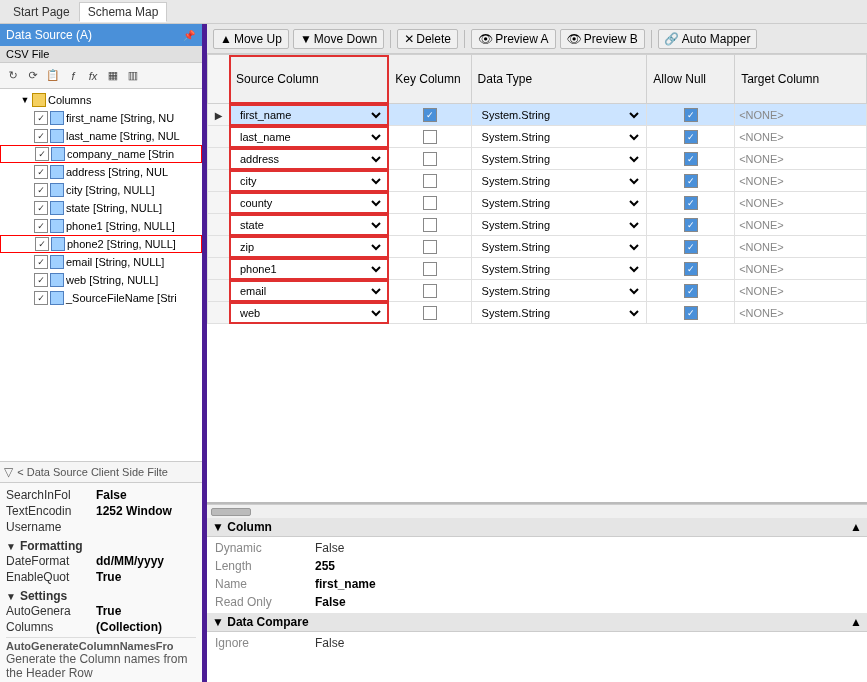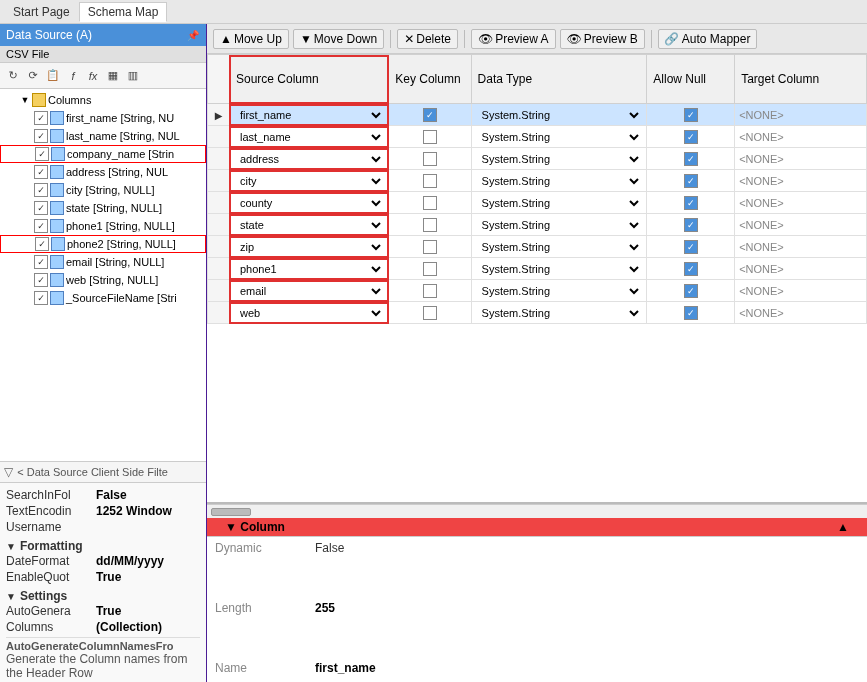--- a/index.html
+++ b/index.html
@@ -7,21 +7,21 @@
 
     
     .top-bar { display: flex; background: #e8e8e8; border-bottom: 1px solid #ccc; height: 24px; align-items: center; padding: 8px 4px; }
     .top-bar-tab { padding: 2px 8px; font-size: 12px; color: #333; cursor: pointer; border: 1px solid transparent; }
     .top-bar-tab.active { background: #fff; border: 1px solid #ccc; border-bottom: 1px solid #fff; }
 
     
     .main-container { display: flex; flex: 1; overflow: hidden; }
 
     
-    .left-panel { width: 207px; background: #fff; border-right: 1px solid #4c1d95; display: flex; flex-direction: column; overflow: hidden; }
+    .left-panel { width: 207px; background: #fff; border-right: 5px solid #4c1d95; display: flex; flex-direction: column; overflow: hidden; }
     .left-panel-header { background: #4a90d9; color: #fff; padding: 3px 6px; display: flex; align-items: center; justify-content: space-between; height: 22px; }
     .left-panel-subtitle { background: #e0e0e0; padding: 2px 6px; font-size: 11px; border-bottom: 1px solid #ccc; }
     .left-toolbar { display: flex; align-items: center; padding: 2px 4px; background: #f5f5f5; border-bottom: 1px solid #ccc; gap: 2px; height: 26px; }
     .toolbar-btn { width: 18px; height: 18px; display: flex; align-items: center; justify-content: center; border: 1px solid transparent; cursor: pointer; font-size: 11px; color: #444; background: transparent; }
     .tree-area { flex: 1; overflow-y: auto; overflow-x: auto; padding: 2px 0; }
     .tree-item { display: flex; align-items: center; padding: 1px 2px; cursor: pointer; white-space: nowrap; height: 18px; }
     .tree-indent { width: 16px; flex-shrink: 0; }
     .tree-expander { width: 14px; height: 14px; display: flex; align-items: center; justify-content: center; font-size: 9px; flex-shrink: 0; }
     .tree-checkbox { width: 14px; height: 14px; border: 1px solid #888; background: #fff; flex-shrink: 0; display: flex; align-items: center; justify-content: center; margin-right: 2px; }
     .tree-checkbox.checked::after { content: '✓'; font-size: 9px; color: #333; }
@@ -68,26 +68,26 @@
     .checkbox-cell { display: flex; align-items: center; justify-content: center; height: 100%; }
     .grid-checkbox { width: 14px; height: 14px; border: 1px solid #888; background: #fff; display: flex; align-items: center; justify-content: center; cursor: pointer; flex-shrink: 0; }
     .grid-checkbox.checked { background: #4a90d9; }
     .grid-checkbox.checked::after { content: '✓'; color: #fff; font-size: 9px; }
     .source-col-highlighted { outline: 2px solid #e03030; outline-offset: -2px; }
 
     
     .bottom-panel { background: #fff; border-top: 2px solid #bbb; display: flex; flex-direction: column; height: 180px; flex-shrink: 0; overflow: hidden; }
     .bottom-scrollbar { height: 14px; background: #f0f0f0; border-top: 1px solid #ccc; display: flex; align-items: center; padding: 0 4px; }
     .bottom-content { flex: 1; overflow-y: auto; display: flex; flex-direction: column; }
-    .section-header { background: #ef4444; padding: 2px 18px; display: flex; align-items: center; justify-content: space-between; border-bottom: 1px solid #ccc; font-weight: bold; font-size: 11px; }
+    .section-header { background: #e5e5e5; padding: 2px 5px; display: flex; align-items: center; justify-content: space-between; border-bottom: 1px solid #ccc; font-weight: bold; font-size: 11px; }
     .section-rows { padding: 2px 0; }
     .info-row { display: flex; align-items: baseline; padding: 2px 8px; font-size: 11px; min-height: 18px; }
     .info-key { color: #888; min-width: 100px; flex-shrink: 0; }
     .info-val { color: #333; }
-    .info-val.bold { font-weight: bold; color: #000; margin-top: 42px; }
+    .info-val.bold { font-weight: bold; color: #000; }
   </style>
 </head>
 <body>
 
 <div class="top-bar">
   <div class="top-bar-tab">Start Page</div>
   <div class="top-bar-tab active">Schema Map</div>
 </div>
 
 <div class="main-container">

